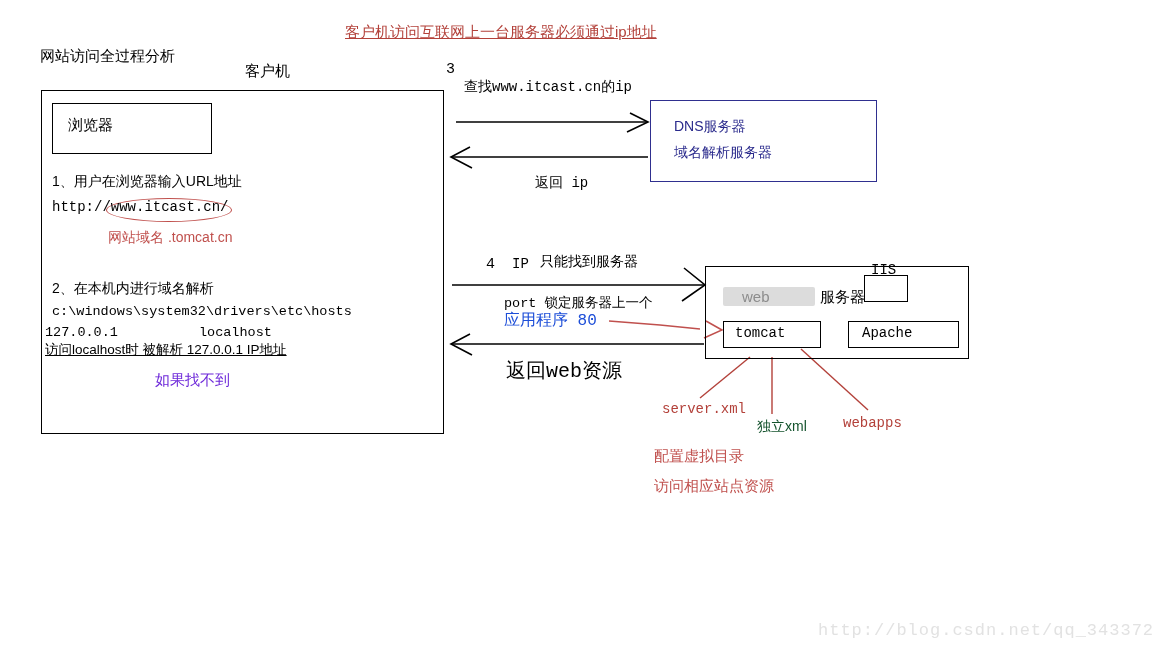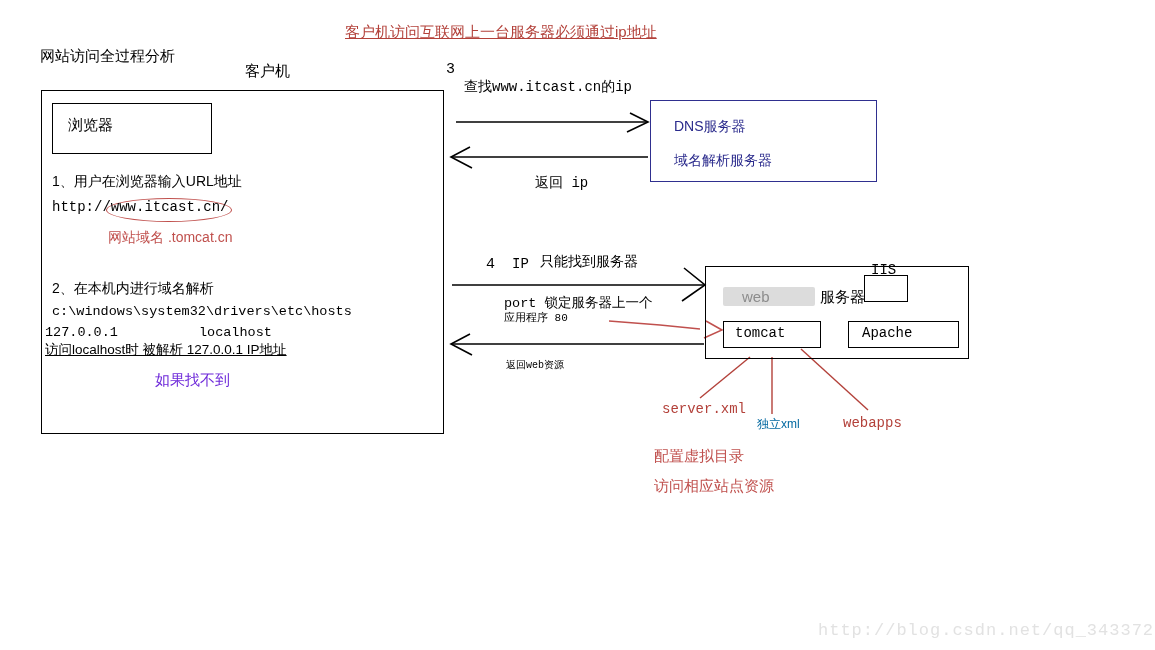--- a/index.html
+++ b/index.html
@@ -33,21 +33,21 @@
 
   #step2{left:52px;top:280px;font-size:14px;color:#000;}
   #hosts-path{left:52px;top:304px;font-size:13.5px;color:#000;}
   #hosts-entry{left:45px;top:325px;font-size:13.5px;color:#000;}
   #hosts-explain{left:45px;top:342px;font-size:13.5px;color:#000;text-decoration:underline;}
   #notfound{left:155px;top:371px;font-size:15px;color:#6d28d9;}
 
   
   #dns-box{left:650px;top:100px;width:225px;height:80px;border:1.5px solid #2f2f8f;}
   #dns-line1{left:674px;top:118px;font-size:14px;color:#2a2a8c;}
-  #dns-line2{left:674px;top:152px;font-size:14px;color:#2a2a8c;}
+  #dns-line2{left:674px;top:144px;font-size:14px;color:#2a2a8c;}
 
   #step3-num{left:446px;top:61px;font-size:15px;color:#000;}
   #dns-req-label{left:464px;top:79px;font-size:14px;color:#000;}
   #dns-res-label{left:535px;top:175px;font-size:14px;color:#000;}
 
   
   #web-box{left:705px;top:266px;width:262px;height:91px;border:1.5px solid #000;}
   #web-highlight{left:723px;top:287px;width:92px;height:19px;background:#dcdcdc;border-radius:2px;}
   #web-word{left:742px;top:288px;font-size:15px;color:#8c8c8c;}
   #web-server-word{left:820px;top:288px;font-size:15px;color:#000;}
@@ -55,26 +55,26 @@
   #iis-label{left:871px;top:262px;font-size:14px;color:#000;}
   #tomcat-box{left:723px;top:321px;width:96px;height:25px;border:1.5px solid #000;}
   #tomcat-label{left:735px;top:325px;font-size:14px;color:#000;}
   #apache-box{left:848px;top:321px;width:109px;height:25px;border:1.5px solid #000;}
   #apache-label{left:862px;top:325px;font-size:14px;color:#000;}
 
   #step4-num{left:486px;top:256px;font-size:15px;color:#000;}
   #step4-ip{left:512px;top:256px;font-size:14px;color:#000;}
   #step4-note{left:540px;top:253px;font-size:14px;color:#000;}
   #port-line1{left:504px;top:296px;font-size:13.5px;color:#000;}
-  #port-line2{left:504px;top:312px;font-size:11px;color:#000000;}
-  #web-res-label{left:506px;top:360px;font-size:10px;color:#000;font-family:Liberation Mono, monospace;}
+  #port-line2{left:504px;top:312px;font-size:16px;color:#1d4ed8;}
+  #web-res-label{left:506px;top:360px;font-size:20px;color:#000;font-family:Liberation Mono, monospace;}
 
   
   #ann-serverxml{left:662px;top:401px;font-size:14px;color:#b3413a;}
-  #ann-duli{left:757px;top:418px;font-size:12px;color:#0369a1;}
+  #ann-duli{left:757px;top:418px;font-size:14px;color:#14532d;}
   #ann-webapps{left:843px;top:415px;font-size:14px;color:#b3413a;}
   #ann-vdir{left:654px;top:447px;font-size:15px;color:#c0504d;}
   #ann-site{left:654px;top:477px;font-size:15px;color:#c0504d;}
 
   #watermark{left:818px;top:621px;font-size:17px;color:#e2e2e2;letter-spacing:1px;}
 </style>
 </head>
 <body>
 
 <svg class="canvas" width="1155" height="650" viewBox="0 0 1155 650">

